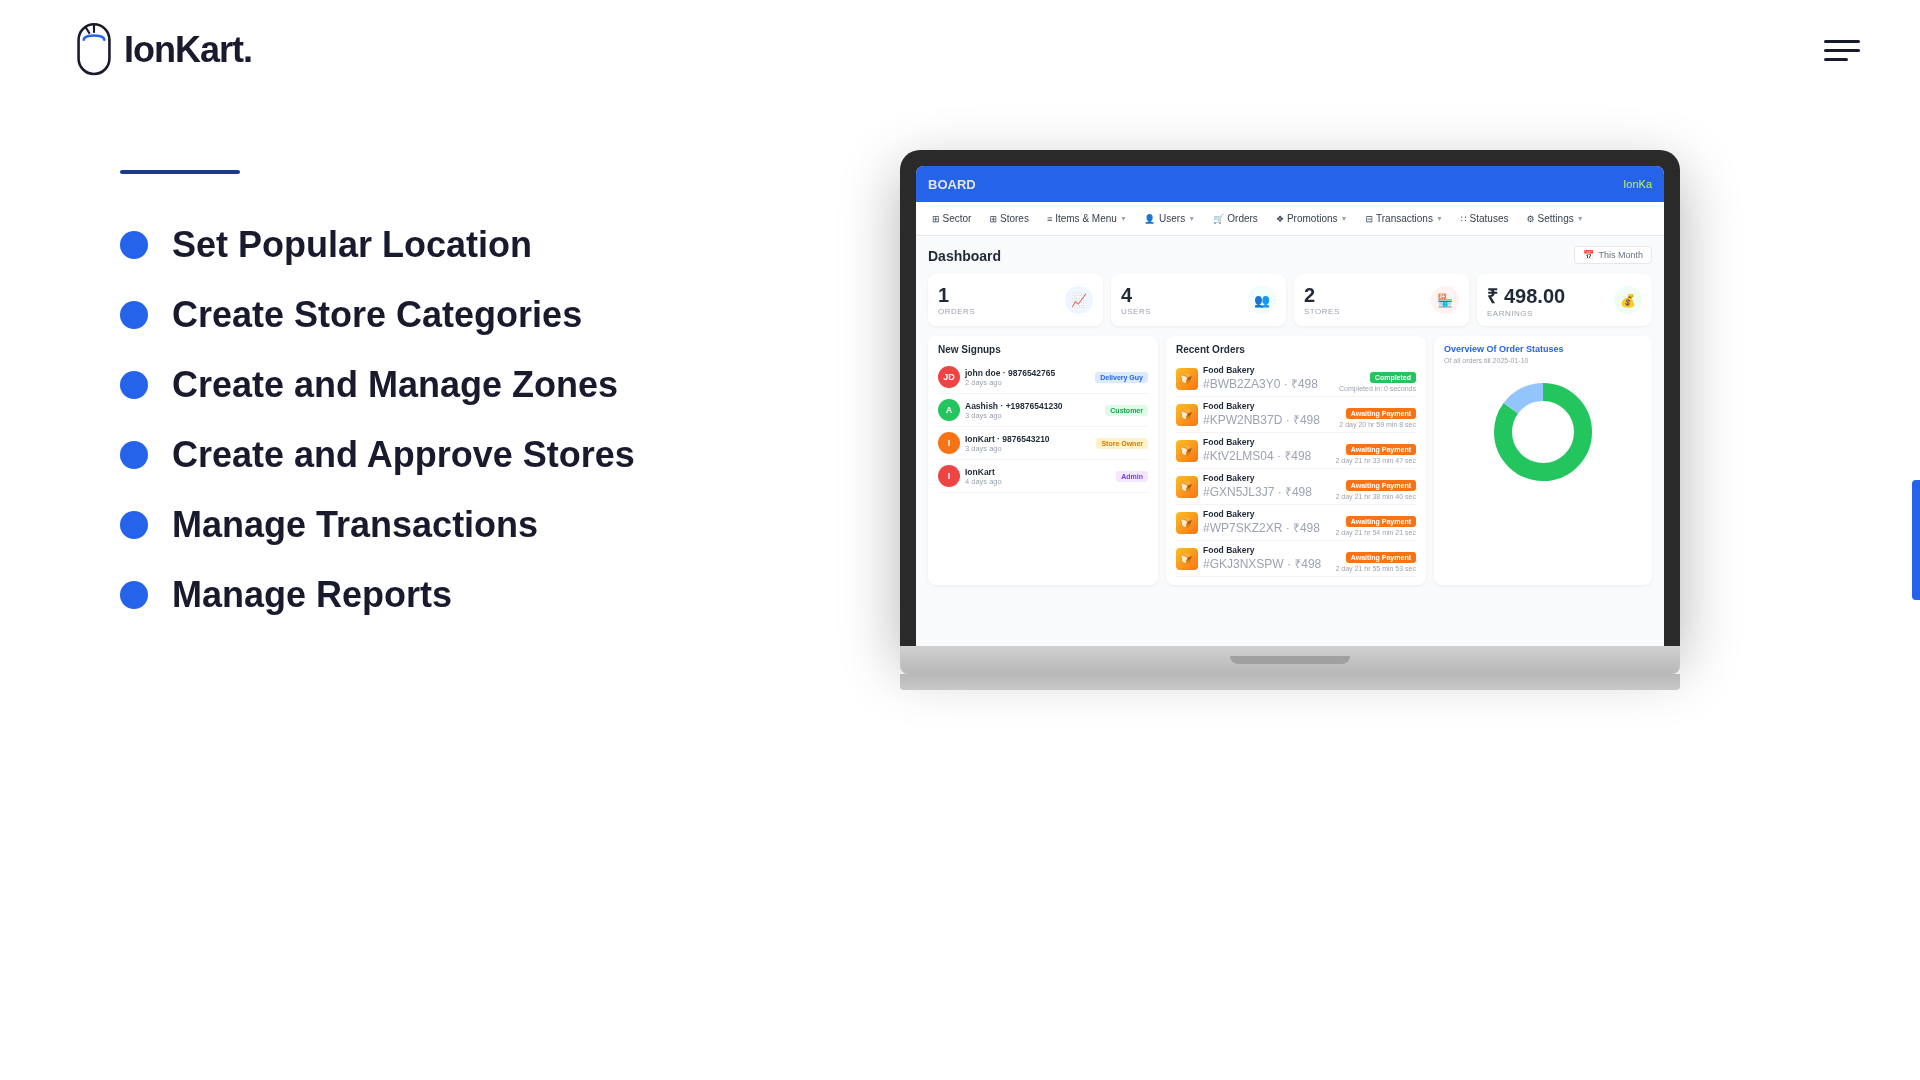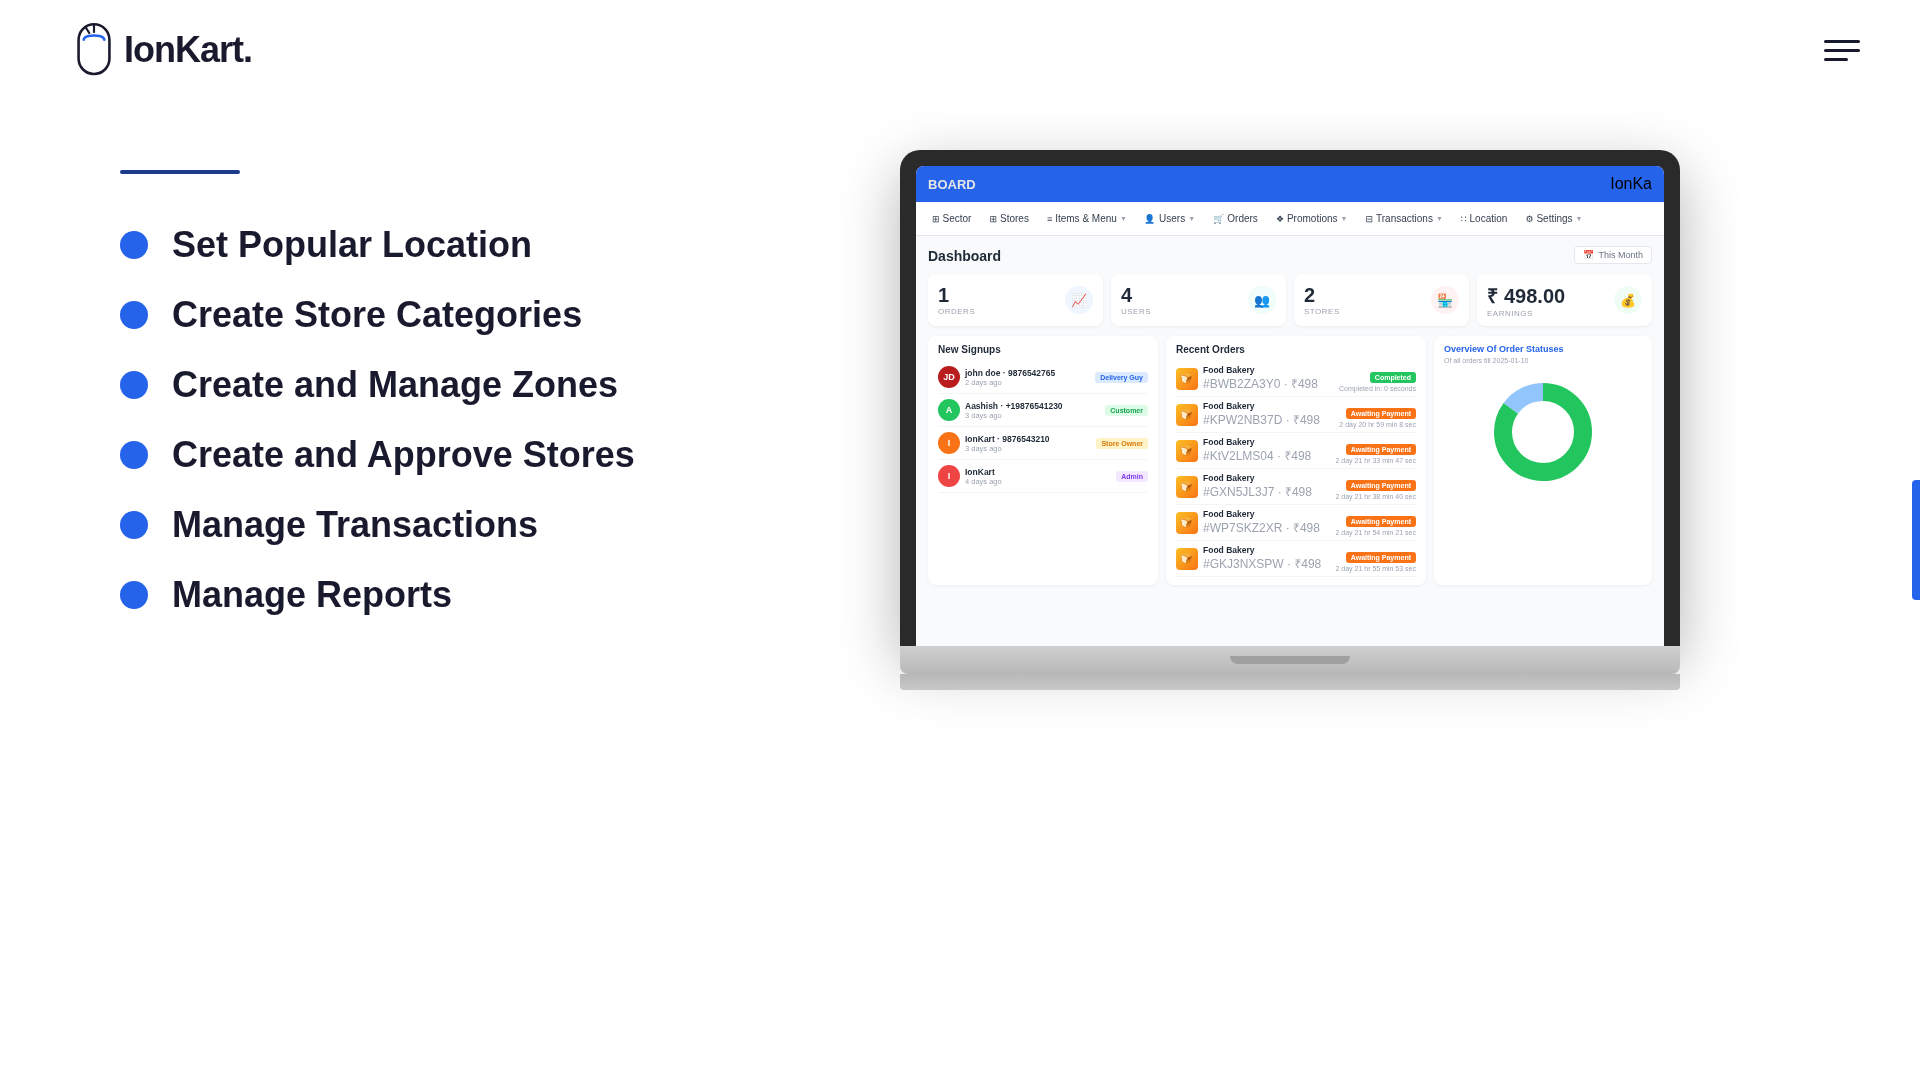--- a/index.html
+++ b/index.html
@@ -171,22 +171,22 @@
       height: 36px;
     }
 
     .db-nav-brand {
       color: #e5e5e5;
       font-weight: 700;
       font-size: 13px;
     }
 
     .db-nav-right {
-      color: #000000;
-      font-size: 16px;
+      color: #bef264;
+      font-size: 11px;
     }
 
     .db-menu {
       background: #fff;
       border-bottom: 1px solid #e5e7eb;
       display: flex;
       align-items: center;
       padding: 0 8px;
       height: 34px;
       gap: 2px;
@@ -326,21 +326,21 @@
       height: 22px;
       border-radius: 50%;
       display: flex;
       align-items: center;
       justify-content: center;
       font-size: 9px;
       font-weight: 700;
       color: white;
       flex-shrink: 0;
     }
-    .av-blue { background: #b91c1c; }
+    .av-blue { background: #ef4444; }
     .av-green { background: #22c55e; }
     .av-orange { background: #f97316; }
     .av-red { background: #ef4444; }
 
     .db-signup-name {
       font-size: 8.5px;
       font-weight: 600;
       color: #1f2937;
     }
     .db-signup-meta {
@@ -531,21 +531,21 @@
                 <span>Promotions</span>
                 <span class="db-menu-arrow">▼</span>
               </div>
               <div class="db-menu-item">
                 <span class="db-menu-icon">⊟</span>
                 <span>Transactions</span>
                 <span class="db-menu-arrow">▼</span>
               </div>
               <div class="db-menu-item">
                 <span class="db-menu-icon">∷</span>
-                <span>Location</span>
+                <span>Statuses</span>
               </div>
               <div class="db-menu-item">
                 <span class="db-menu-icon">⚙</span>
                 <span>Settings</span>
                 <span class="db-menu-arrow">▼</span>
               </div>
             </div>
 
             <div class="db-content">
 

